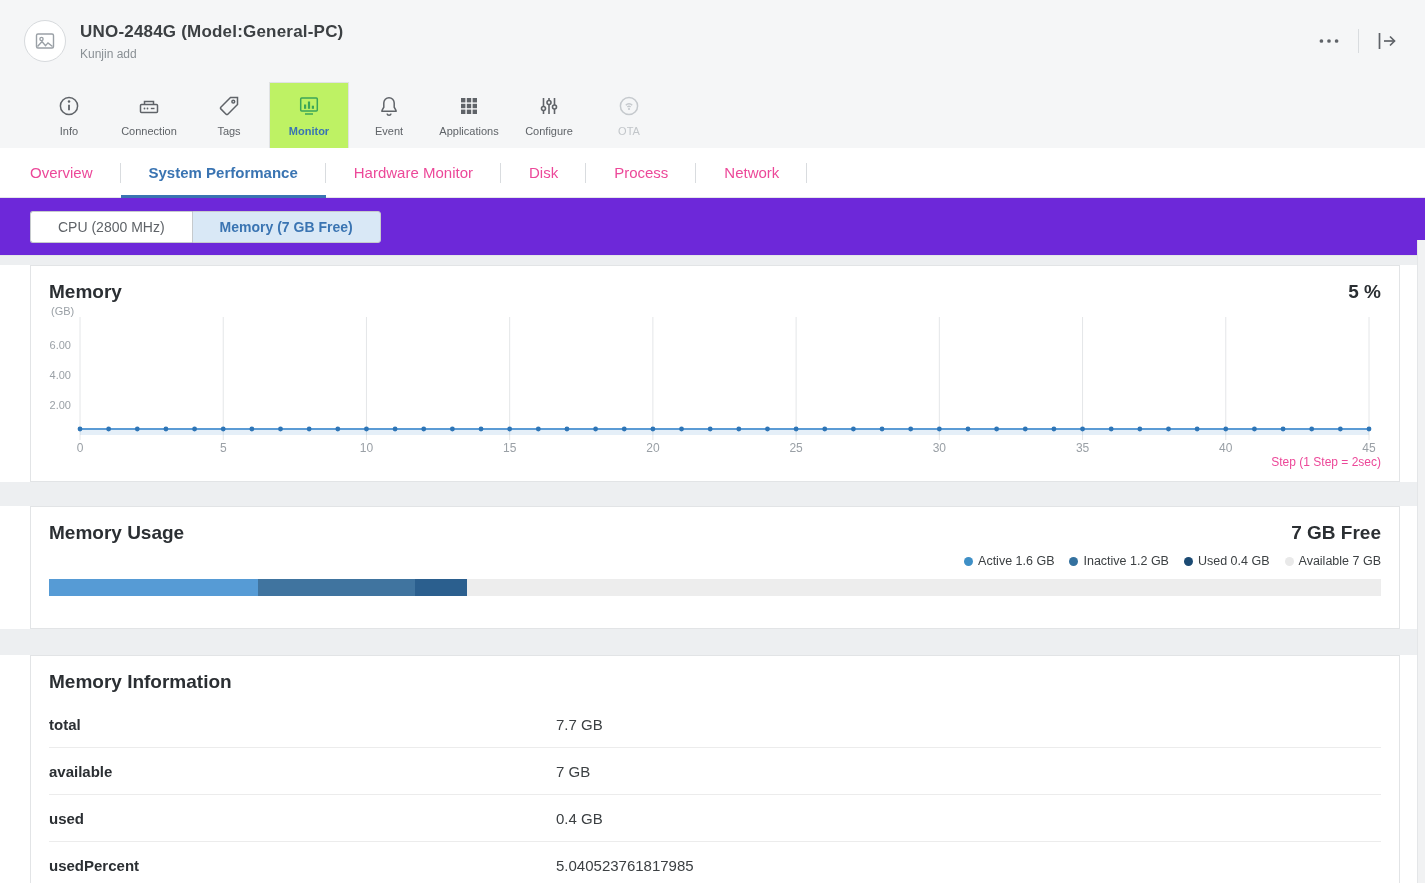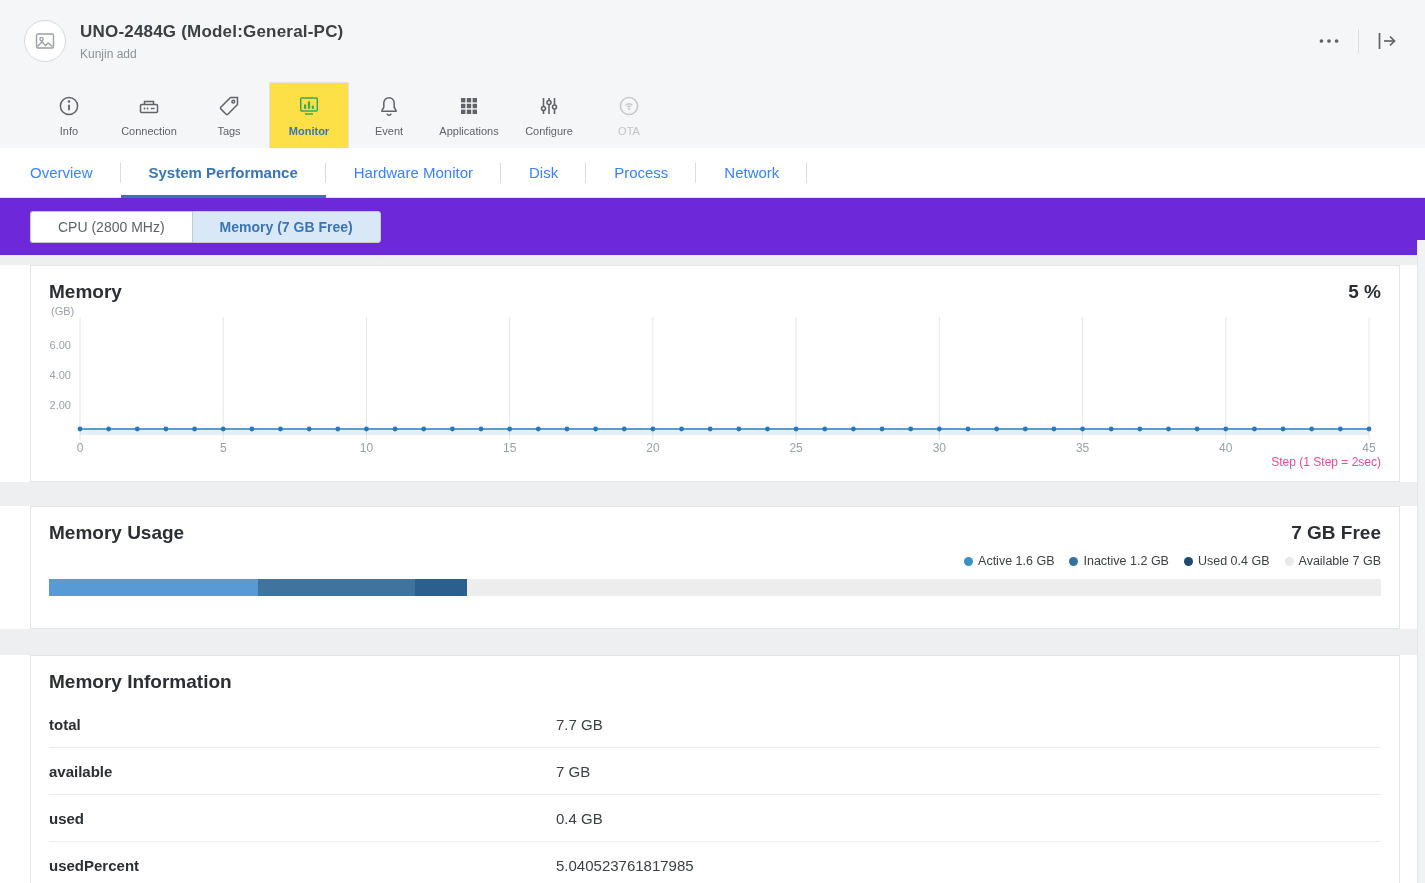--- a/index.html
+++ b/index.html
@@ -18,28 +18,28 @@
   .header-sub { font-size:12px; color:#8a9095; margin-top:5px; }
   .header-actions { margin-left:auto; display:flex; align-items:center; gap:16px; }
   .header-divider { width:1px; height:24px; background:#d9dcdf; }
   .icon-btn { display:flex; align-items:center; justify-content:center; cursor:pointer; }
 
   
   .tabbar { background:#f5f6f7; display:flex; padding-left:29px; height:66px; }
   .tab { width:80px; display:flex; flex-direction:column; align-items:center; justify-content:center;
          gap:7px; cursor:pointer; }
   .tab-label { font-size:11px; color:#5f6368; white-space:nowrap; }
-  .tab.selected { background:#fde047; border:1px solid #e0e2e4; border-bottom:none; }
+  .tab.selected { background:#bef264; border:1px solid #e0e2e4; border-bottom:none; }
   .tab.selected .tab-label { color:#3a74b2; font-weight:bold; }
   .tab.disabled .tab-label { color:#c2c6ca; }
 
   
   .subnav { display:flex; align-items:stretch; height:50px; border-bottom:1px solid #e4e6e8; background:#fff; }
   .subnav-item { position:relative; display:flex; align-items:center; padding:0 28px;
-                 font-size:15px; color:#3b82f6; cursor:pointer; }
+                 font-size:15px; color:#ec4899; cursor:pointer; }
   .subnav-item:first-child { padding-left:30px; }
   .subnav-item::after { content:""; position:absolute; right:0; top:15px; height:20px; width:1px; background:#d9dcdf; }
   .subnav-item.selected { color:#3a74b2; font-weight:bold; }
   .subnav-item.selected::before { content:""; position:absolute; left:0; right:0; bottom:-1px; height:3px; background:#3a74b2; }
 
   
   .toggle-row { padding:13px 30px 12px; background:#6d28d9; display:flex; }
   .toggle-btn { height:32px; display:flex; align-items:center; justify-content:center; padding:0 27px;
                 font-size:14px; border:1px solid #c6cacd; background:#fff; color:#5f6368; cursor:pointer; }
   .toggle-btn.cpu { border-radius:3px 0 0 3px; border-right:none; }

